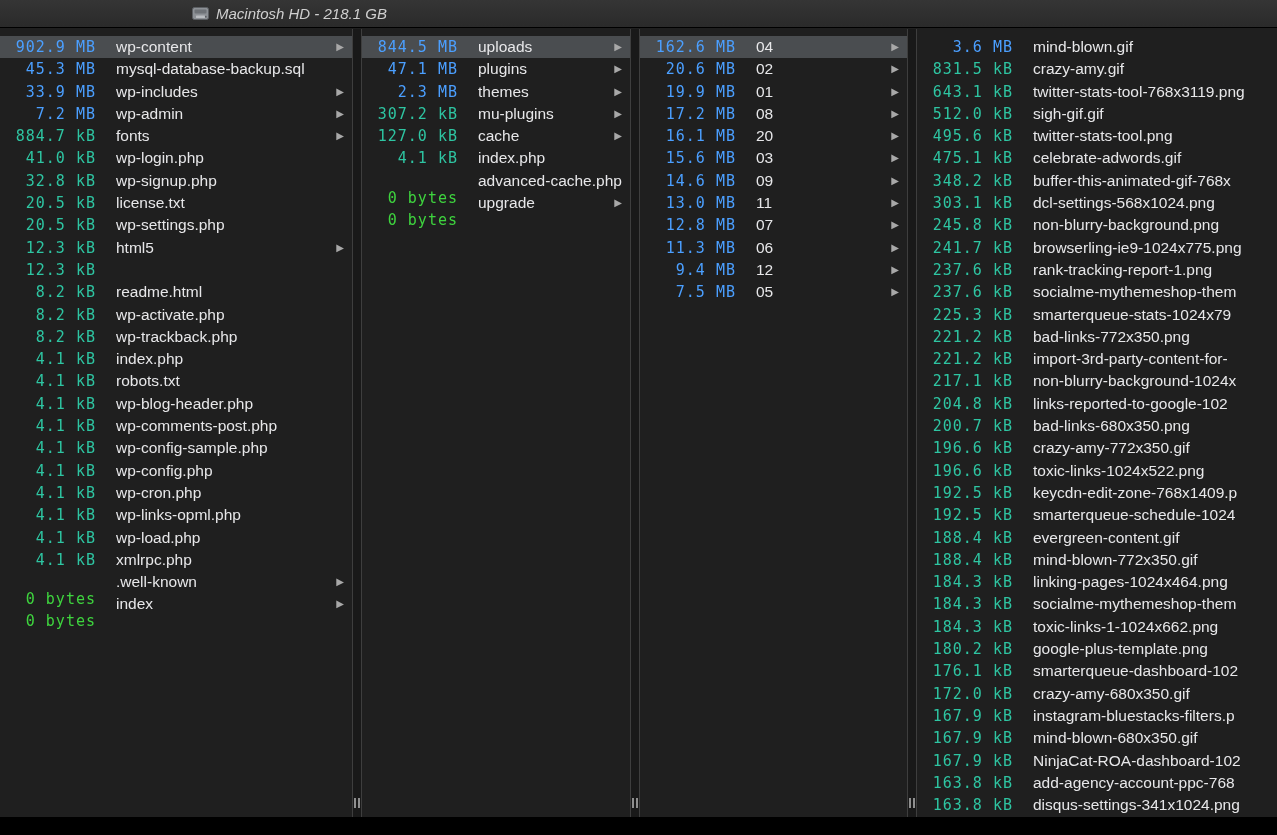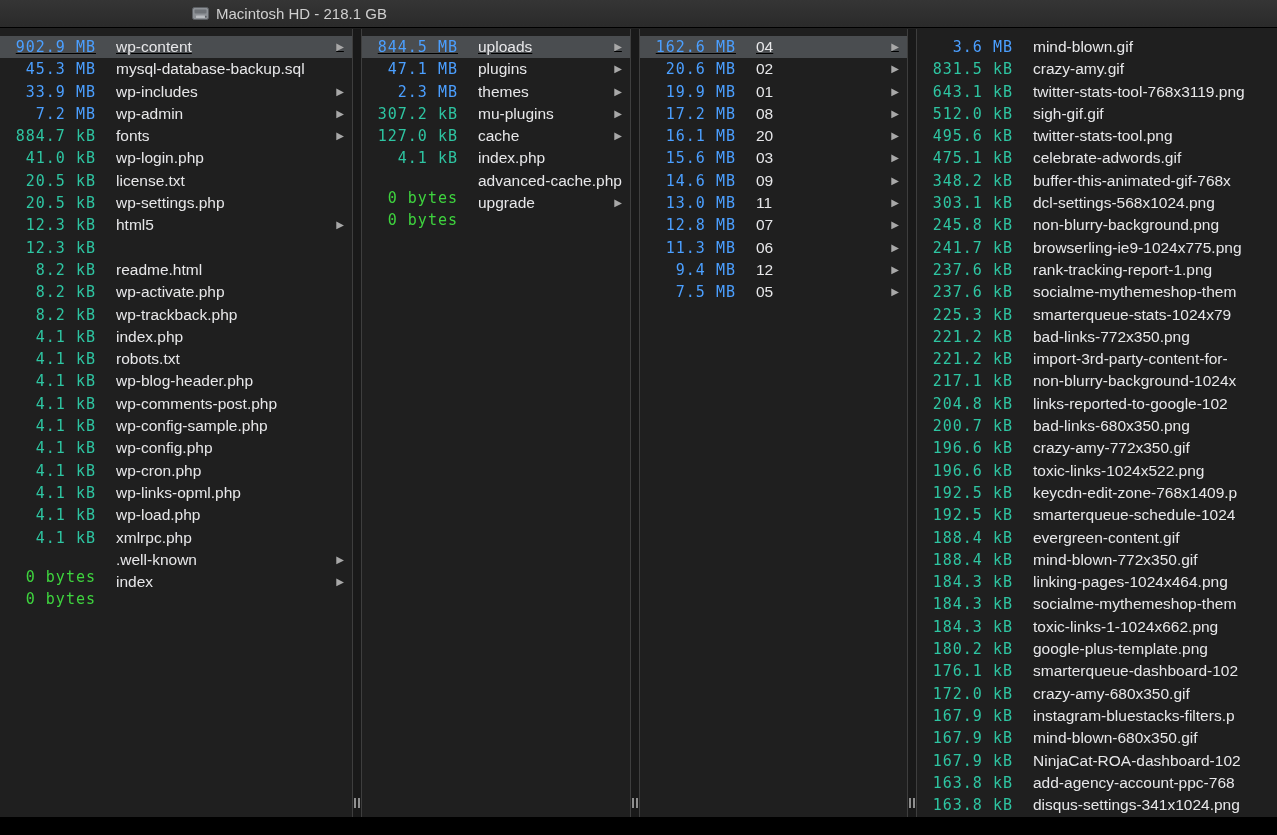--- a/index.html
+++ b/index.html
@@ -6,20 +6,21 @@
   html,body { width:1277px; height:835px; background:#000; overflow:hidden; }
   .window {
     position:relative; width:1277px; height:835px; overflow:hidden;
     background:#1f1f1f;
     font-family:"Liberation Sans", sans-serif;
   }
   .titlebar {
     position:relative; height:28px;
     background:linear-gradient(#353535,#2a2a2a);
     border-bottom:1px solid #000;
+    font-style:italic;
   }
   .title-group {
     position:absolute; left:192px; top:0; height:27px;
     display:flex; align-items:center; gap:7px;
   }
   .window-title { color:#cfcfcf; font-size:15px; white-space:nowrap; }
   .browser {
     position:absolute; top:29px; left:0; right:0; bottom:18px;
     display:flex; overflow:hidden; background:#1f1f1f;
   }
@@ -32,21 +33,21 @@
   }
   .grip {
     position:absolute; bottom:9px; left:50%; transform:translateX(-50%);
     width:6px; height:10px;
     border-left:2px solid #8f8f8f; border-right:2px solid #8f8f8f;
   }
   .row {
     display:flex; align-items:center;
     height:22.3px; line-height:22.3px; white-space:nowrap;
   }
-  .row.selected { background:var(--selection-bg,#4a4d50);text-decoration:underline; }
+  .row.selected { background:var(--selection-bg,#4a4d50); }
   .size {
     width:96px; flex:none; text-align:right;
     font-family:"DejaVu Sans Mono", monospace;
     font-size:15px; letter-spacing:1px;
   }
   .size.mb    { color:var(--size-mb,#4b9fff); }
   .size.kb    { color:var(--size-kb,#2ec5a2); }
   .size.bytes { color:var(--size-bytes,#3ed43e);margin-top:34px; }
   .name {
     flex:1; margin-left:20px; overflow:hidden;
@@ -106,20 +107,24 @@
           <div class="row">
             <span class="size kb">884.7 kB</span>
             <span class="name">fonts</span>
             <span class="arrow">▶</span>
           </div>
           <div class="row">
             <span class="size kb">41.0 kB</span>
             <span class="name">wp-login.php</span>
           </div>
           <div class="row">
+            <span class="size kb">32.8 kB</span>
+            <span class="name">wp-signup.php</span>
+          </div>
+          <div class="row">
             <span class="size kb">20.5 kB</span>
             <span class="name">license.txt</span>
           </div>
           <div class="row">
             <span class="size kb">20.5 kB</span>
             <span class="name">wp-settings.php</span>
           </div>
           <div class="row">
             <span class="size kb">12.3 kB</span>
             <span class="name">html5</span>

